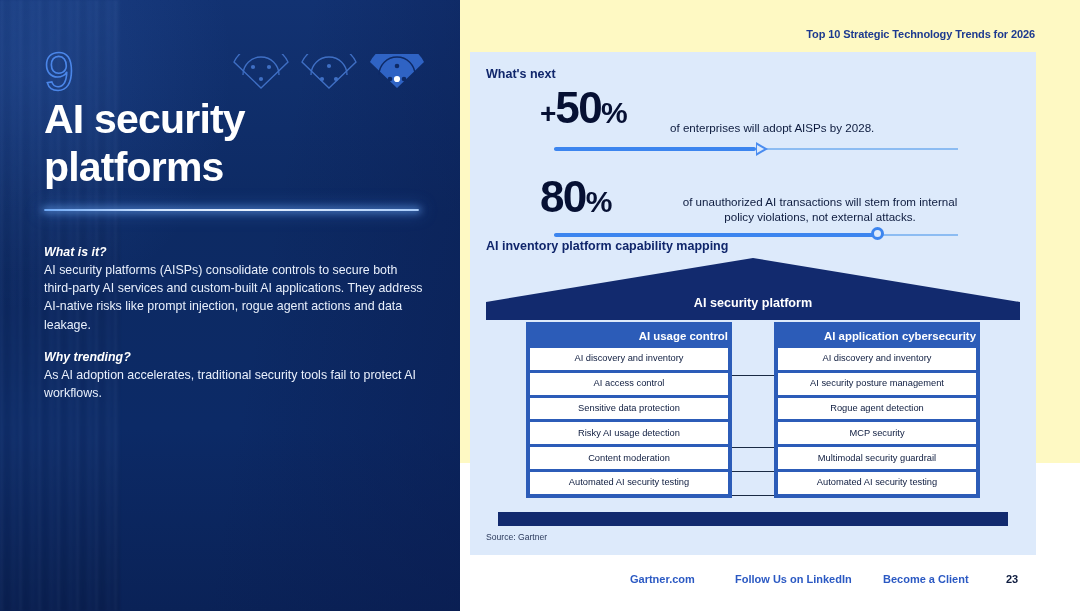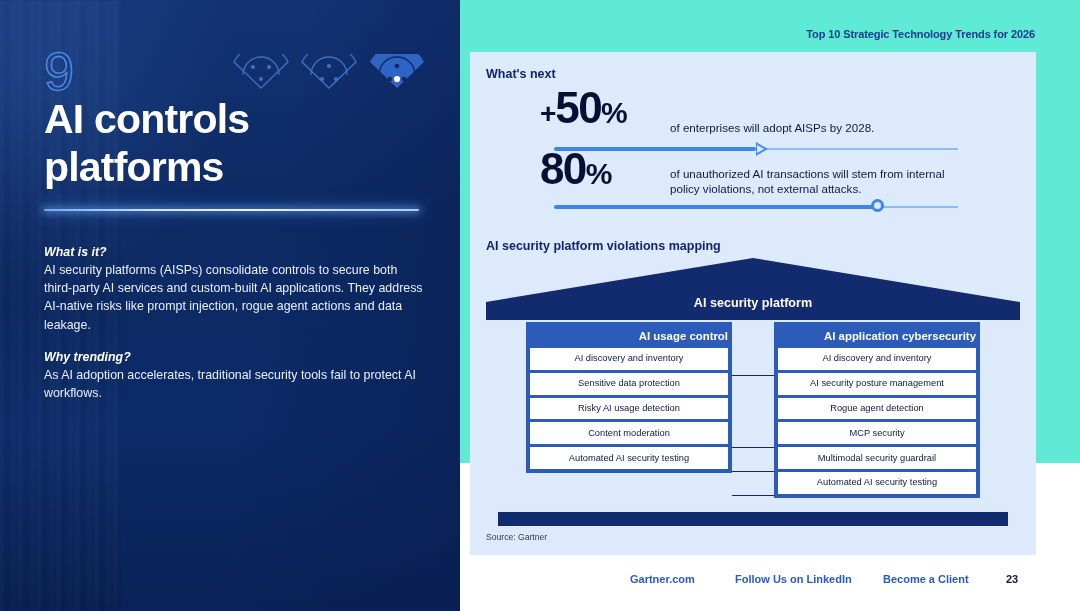--- a/index.html
+++ b/index.html
@@ -111,21 +111,21 @@
     line-height: 18px;
     font-style: italic;
   }
   #left-body .a { display: block; color: #e9f0fc; }
 
   
   #right-panel {
     position: absolute;
     left: 460px; top: 0;
     width: 620px; height: 463px;
-    background: #5eead4;
+    background: #fef9c3;
   }
   #deck-header {
     position: absolute;
     right: 45px; top: 28px;
     color: #1d3a8f;
     font-size: 11px;
     font-weight: bold;
     letter-spacing: -0.1px;
   }
 
@@ -140,21 +140,21 @@
     color: #10266b;
     font-weight: bold;
     font-size: 12.5px;
   }
   #whats-next-title { position: absolute; left: 16px; top: 15px; }
   #mapping-title    { position: absolute; left: 16px; top: 187px; }
 
   
   .stat-row { position: absolute; left: 0; width: 566px; }
   #stat-0 { top: 38px; }
-  #stat-1 { top: 98px; }
+  #stat-1 { top: 126px; text-align: center; }
 
   .stat-line {
     position: relative;
     height: 46px;
     display: flex;
     align-items: flex-end;
   }
   .stat-value {
     position: absolute;
     left: 70px; bottom: 0;
@@ -332,21 +332,21 @@
     <svg class="fan-icon" viewBox="0 0 58 38">
       <path d="M2 8 A30 30 0 0 1 56 8 L29 34 Z" fill="#2f63c4"></path>
       <path d="M11 21 A18 18 0 0 1 47 21" fill="none" stroke="#0e2a66" stroke-width="1.4"></path>
       <circle cx="29" cy="12" r="2.3" fill="#0e2a66"></circle>
       <circle cx="22" cy="25" r="2.3" fill="#0e2a66"></circle>
       <circle cx="36" cy="25" r="2.3" fill="#0e2a66"></circle>
       <circle cx="29" cy="25" r="3.1" fill="#ffffff"></circle>
     </svg>
   </div>
 
-  <div id="left-title">AI controls platforms</div>
+  <div id="left-title">AI security platforms</div>
 
   <div id="left-rule"></div>
 
   <div id="left-body">
     <div class="blk">
       <span class="q">What is it?</span>
       <span class="a">AI security platforms (AISPs) consolidate controls to secure both third-party AI services and custom-built AI applications. They address AI-native risks like prompt injection, rogue agent actions and data leakage.</span>
     </div>
     <div class="blk">
       <span class="q">Why trending?</span>
@@ -380,31 +380,32 @@
         <div class="stat-value"><span>80</span><span class="pct">%</span></div>
         <div class="stat-text">of unauthorized AI transactions will stem from internal policy violations, not external attacks.</div>
       </div>
       <div class="track" id="track-1">
         <div class="rail"></div>
         <div class="fill" style="width:80%"></div>
         <div class="dot-marker" style="left:calc(80% - 6.5px)"></div>
       </div>
     </div>
 
-    <div id="mapping-title" class="card-heading">AI security platform violations mapping</div>
+    <div id="mapping-title" class="card-heading">AI inventory platform capability mapping</div>
 
     <div id="diagram">
       <svg id="roof" viewBox="0 0 534 62" preserveAspectRatio="none">
         <polygon points="267,0 534,44 534,62 0,62 0,44" fill="#122a6e"></polygon>
       </svg>
       <div id="roof-label">AI security platform</div>
 
       <div class="pillar" id="pillar-0">
         <div class="pillar-title">AI usage control</div>
         <div class="capability">AI discovery and inventory</div>
+        <div class="capability">AI access control</div>
         <div class="capability">Sensitive data protection</div>
         <div class="capability">Risky AI usage detection</div>
         <div class="capability">Content moderation</div>
         <div class="capability">Automated AI security testing</div>
       </div>
 
       <div class="pillar" id="pillar-1">
         <div class="pillar-title">AI application cybersecurity</div>
         <div class="capability">AI discovery and inventory</div>
         <div class="capability">AI security posture management</div>

